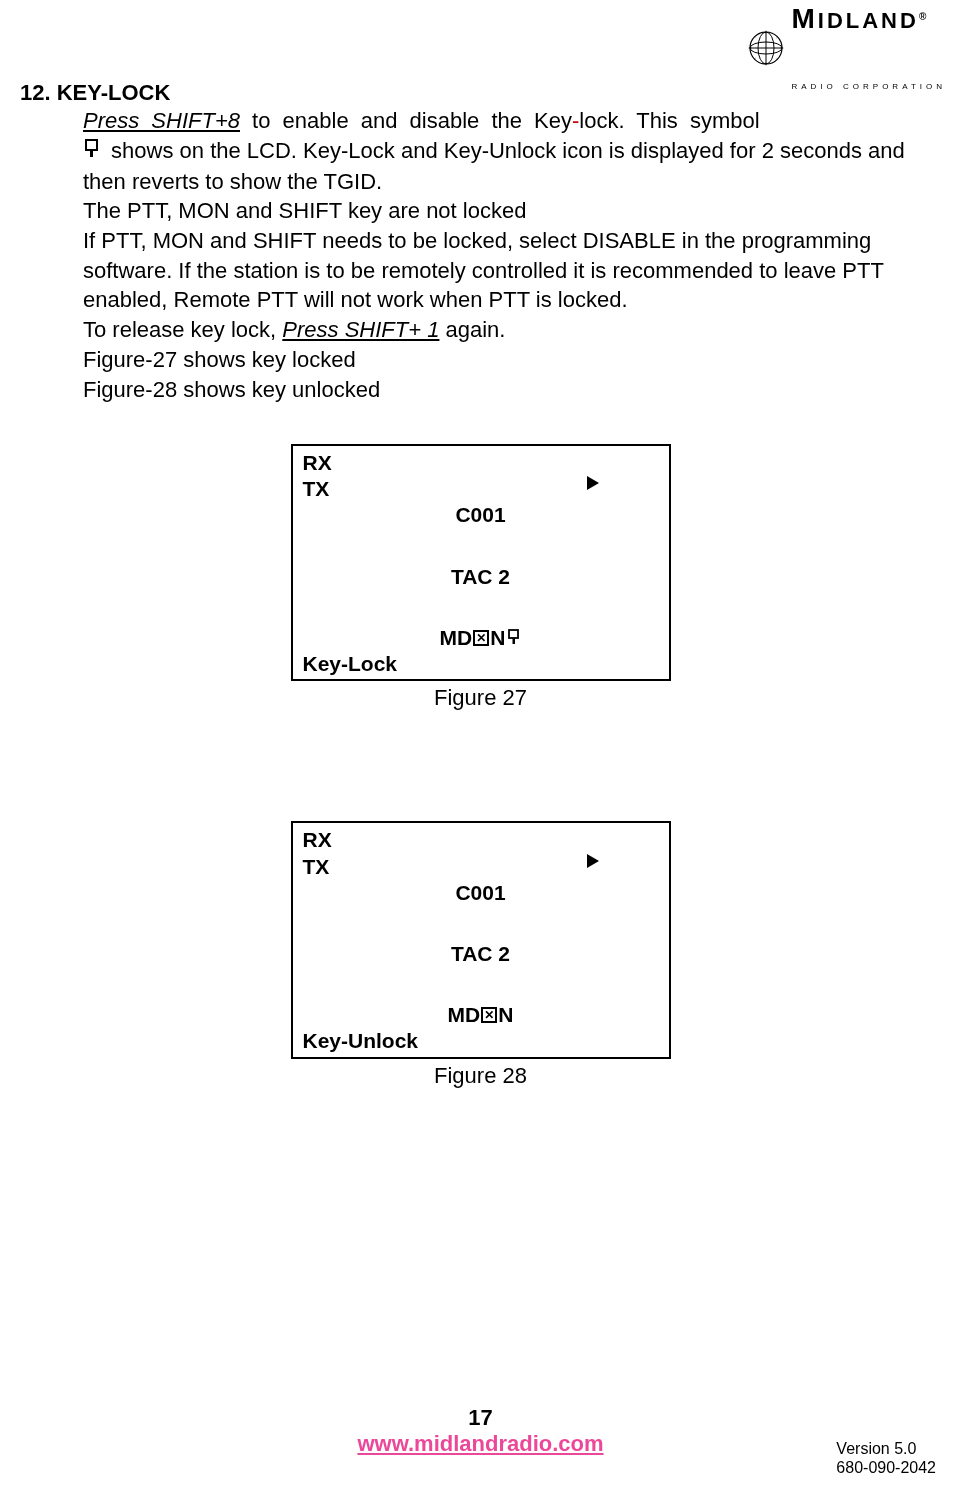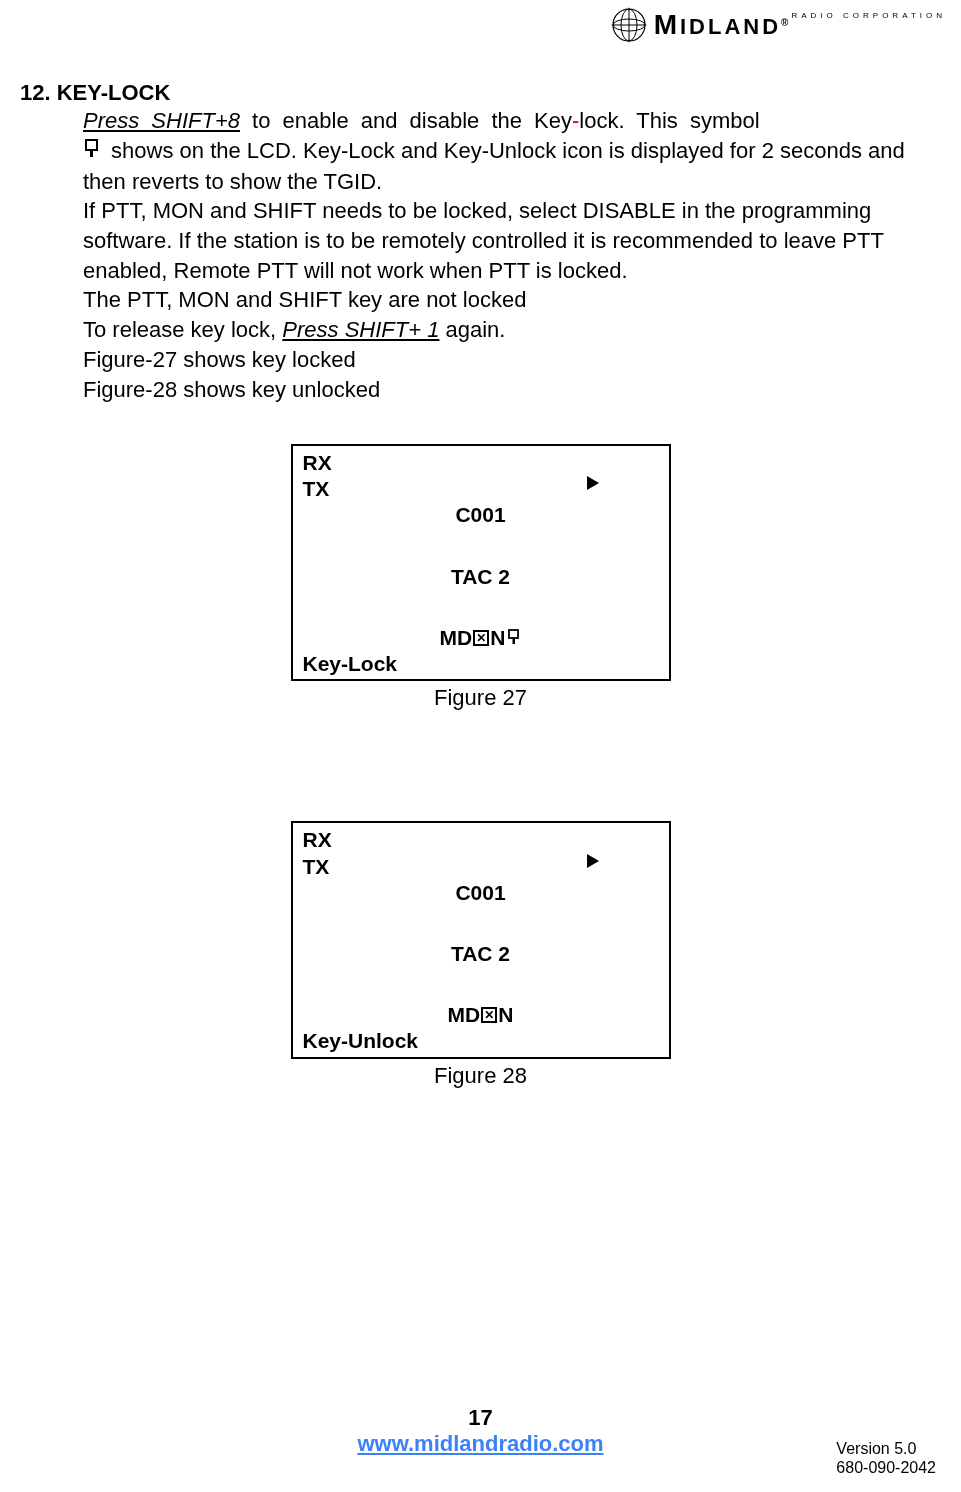--- a/index.html
+++ b/index.html
@@ -22,37 +22,39 @@
       display: flex;
       align-items: center;
       gap: 5px;
     }
     .logo-globe {
       width: 40px;
       height: 40px;
     }
     .logo-text {
       display: flex;
-      flex-direction: row;
+      flex-direction: column;
+      gap: 21px;
     }
     .logo-main {
       font-family: Arial, sans-serif;
       font-weight: bold;
       font-size: 22px;
       letter-spacing: 3px;
       line-height: 1;
     }
     .logo-m {
       font-size: 28px;
       vertical-align: baseline;
     }
     .logo-sub {
       font-size: 8px;
       letter-spacing: 4px;
       text-align: right;
+      margin-top: 28px;
     }
     .logo-reg {
       font-size: 10px;
       vertical-align: super;
     }
     .content {
       margin-top: 70px;
     }
     .section-title {
       font-weight: bold;
@@ -145,21 +147,21 @@
       bottom: 35px;
       left: 0;
       right: 0;
       text-align: center;
     }
     .page-number {
       font-weight: bold;
       font-size: 22px;
     }
     .footer-link {
-      color: #3b82f6;
+      color: #ec4899;
       text-decoration: underline;
       font-weight: bold;
       font-size: 22px;
     }
     .version-info {
       position: absolute;
       bottom: 15px;
       right: 25px;
       font-size: 16px;
       text-align: left;
@@ -200,22 +202,22 @@
       <span class="underline italic">Press SHIFT+8</span><span> to enable and disable the Key</span><span class="hyphen">-</span><span>lock. This symbol</span>
     </div>
     <div>
       <span class="lock-icon-inline">
         <svg width="18" height="20" viewBox="0 0 18 20">
           <rect x="3" y="1" width="11" height="10" fill="none" stroke="black" stroke-width="2"></rect>
           <rect x="7" y="11" width="3" height="7" fill="black"></rect>
         </svg>
       </span><span> shows on the LCD. Key-Lock and Key-Unlock icon is displayed for 2 seconds and then reverts to show the TGID.</span>
     </div>
+    <div>The PTT, MON and SHIFT key are not locked</div>
     <div>If PTT, MON and SHIFT needs to be locked, select DISABLE in the programming software. If the station is to be remotely controlled it is recommended to leave PTT enabled, Remote PTT will not work when PTT is locked.</div>
-    <div>The PTT, MON and SHIFT key are not locked</div>
     <div>
       <span>To release key lock, </span><span class="underline italic">Press SHIFT+ 1</span><span> again.</span>
     </div>
     <div>Figure-27 shows key locked</div>
     <div>Figure-28 shows key unlocked</div>
   </div>
 
   <div class="figure-block">
     <div class="lcd-box">
       <div class="lcd-row">

